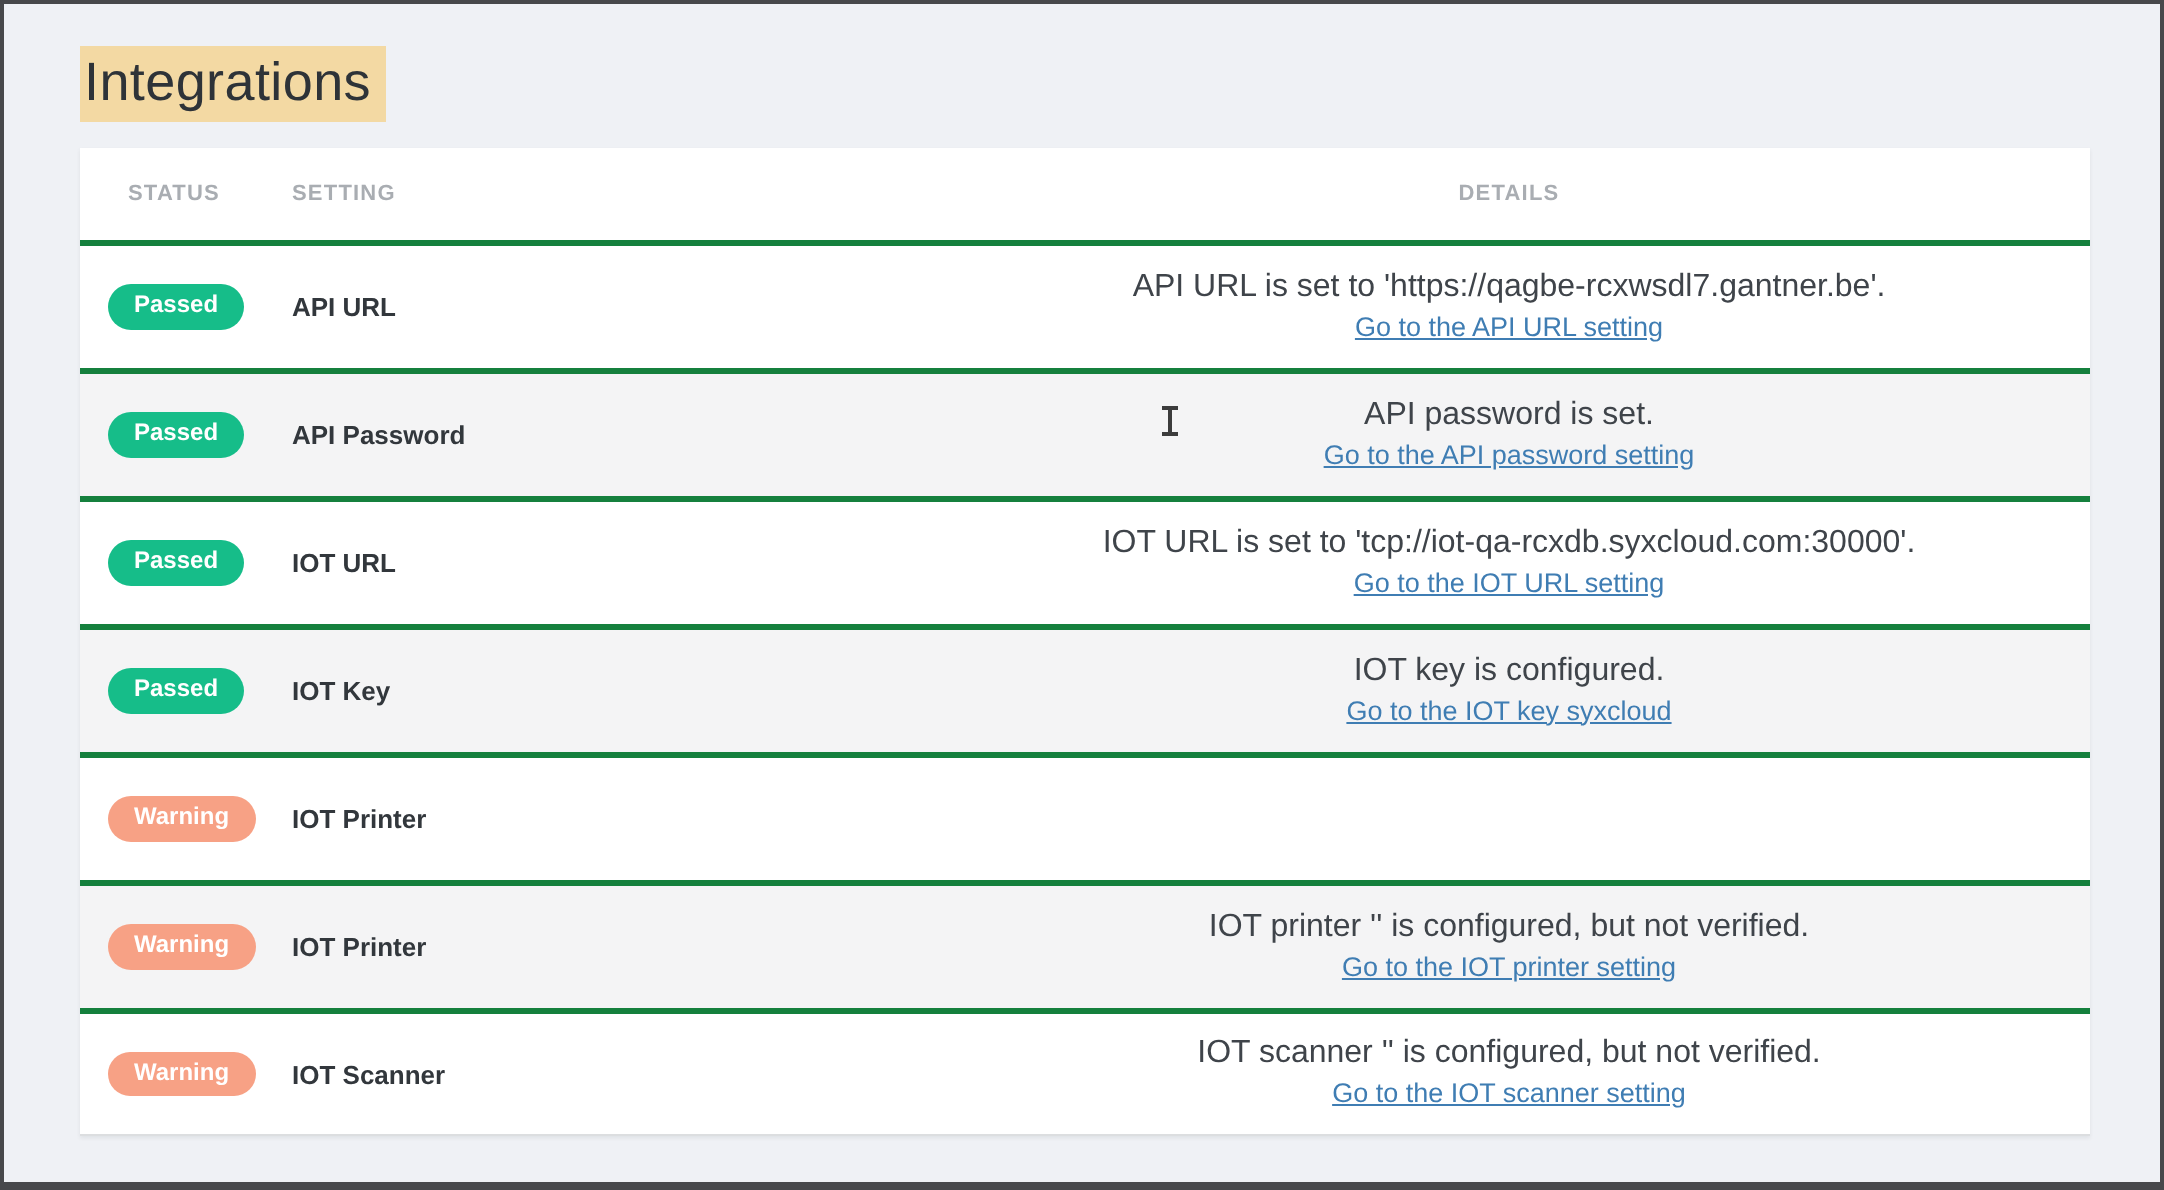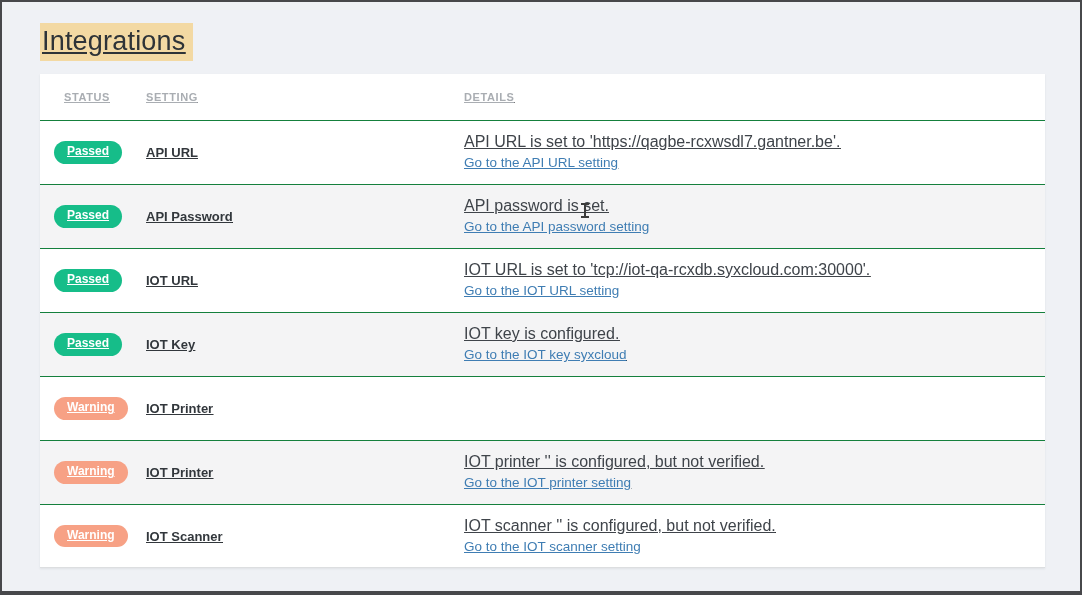--- a/index.html
+++ b/index.html
@@ -1,15 +1,15 @@
 <!DOCTYPE html>
 <html><head>
 <meta charset="utf-8">
 <style>
-  * { margin: 0; padding: 0; box-sizing: border-box; text-decoration: underline; }
+  * { margin: 0; padding: 0; box-sizing: border-box; }
   html, body { width: 1082px; height: 595px; }
   body {
     font-family: "Liberation Sans", sans-serif;
     background: #eff1f5;
     position: relative;
     overflow: hidden;
   }
   .window {
     position: absolute;
     inset: 0;
@@ -52,42 +52,42 @@
   .th {
     font-size: 11px;
     font-weight: 700;
     letter-spacing: 0.6px;
     color: #a9adb2;
     text-transform: uppercase;
   }
   .th.col-status { padding-left: 10px; }
   .row {
     height: 64px;
-    border-top: 1px solid #15803d;
+    border-top: 3px solid #15803d;
   }
   .row:nth-child(odd) { background: #f4f4f5; }
   .row:nth-child(even) { background: #ffffff; }
   .row:last-child { border-bottom: 1px solid #dcdee0; }
   .badge {
     display: inline-block;
     padding: 4px 13px 5px 13px;
     border-radius: 13px;
     font-size: 12px;
     font-weight: 700;
     color: #ffffff;
     line-height: 1.1;
   }
   .badge[data-status="passed"] { background: #16bd89; }
   .badge[data-status="warning"] { background: #f7a185; }
   .setting-label {
     font-size: 13px;
     font-weight: 700;
     color: #32373c;
   }
-  .col-details { line-height: 20px; }
+  .col-details { line-height: 20px; text-align: center; }
   .detail-text {
     font-size: 16px;
     color: #3f444a;
   }
   .detail-link {
     font-size: 13.5px;
     color: #3f7db3;
     text-decoration: underline;
     cursor: pointer;
   }

